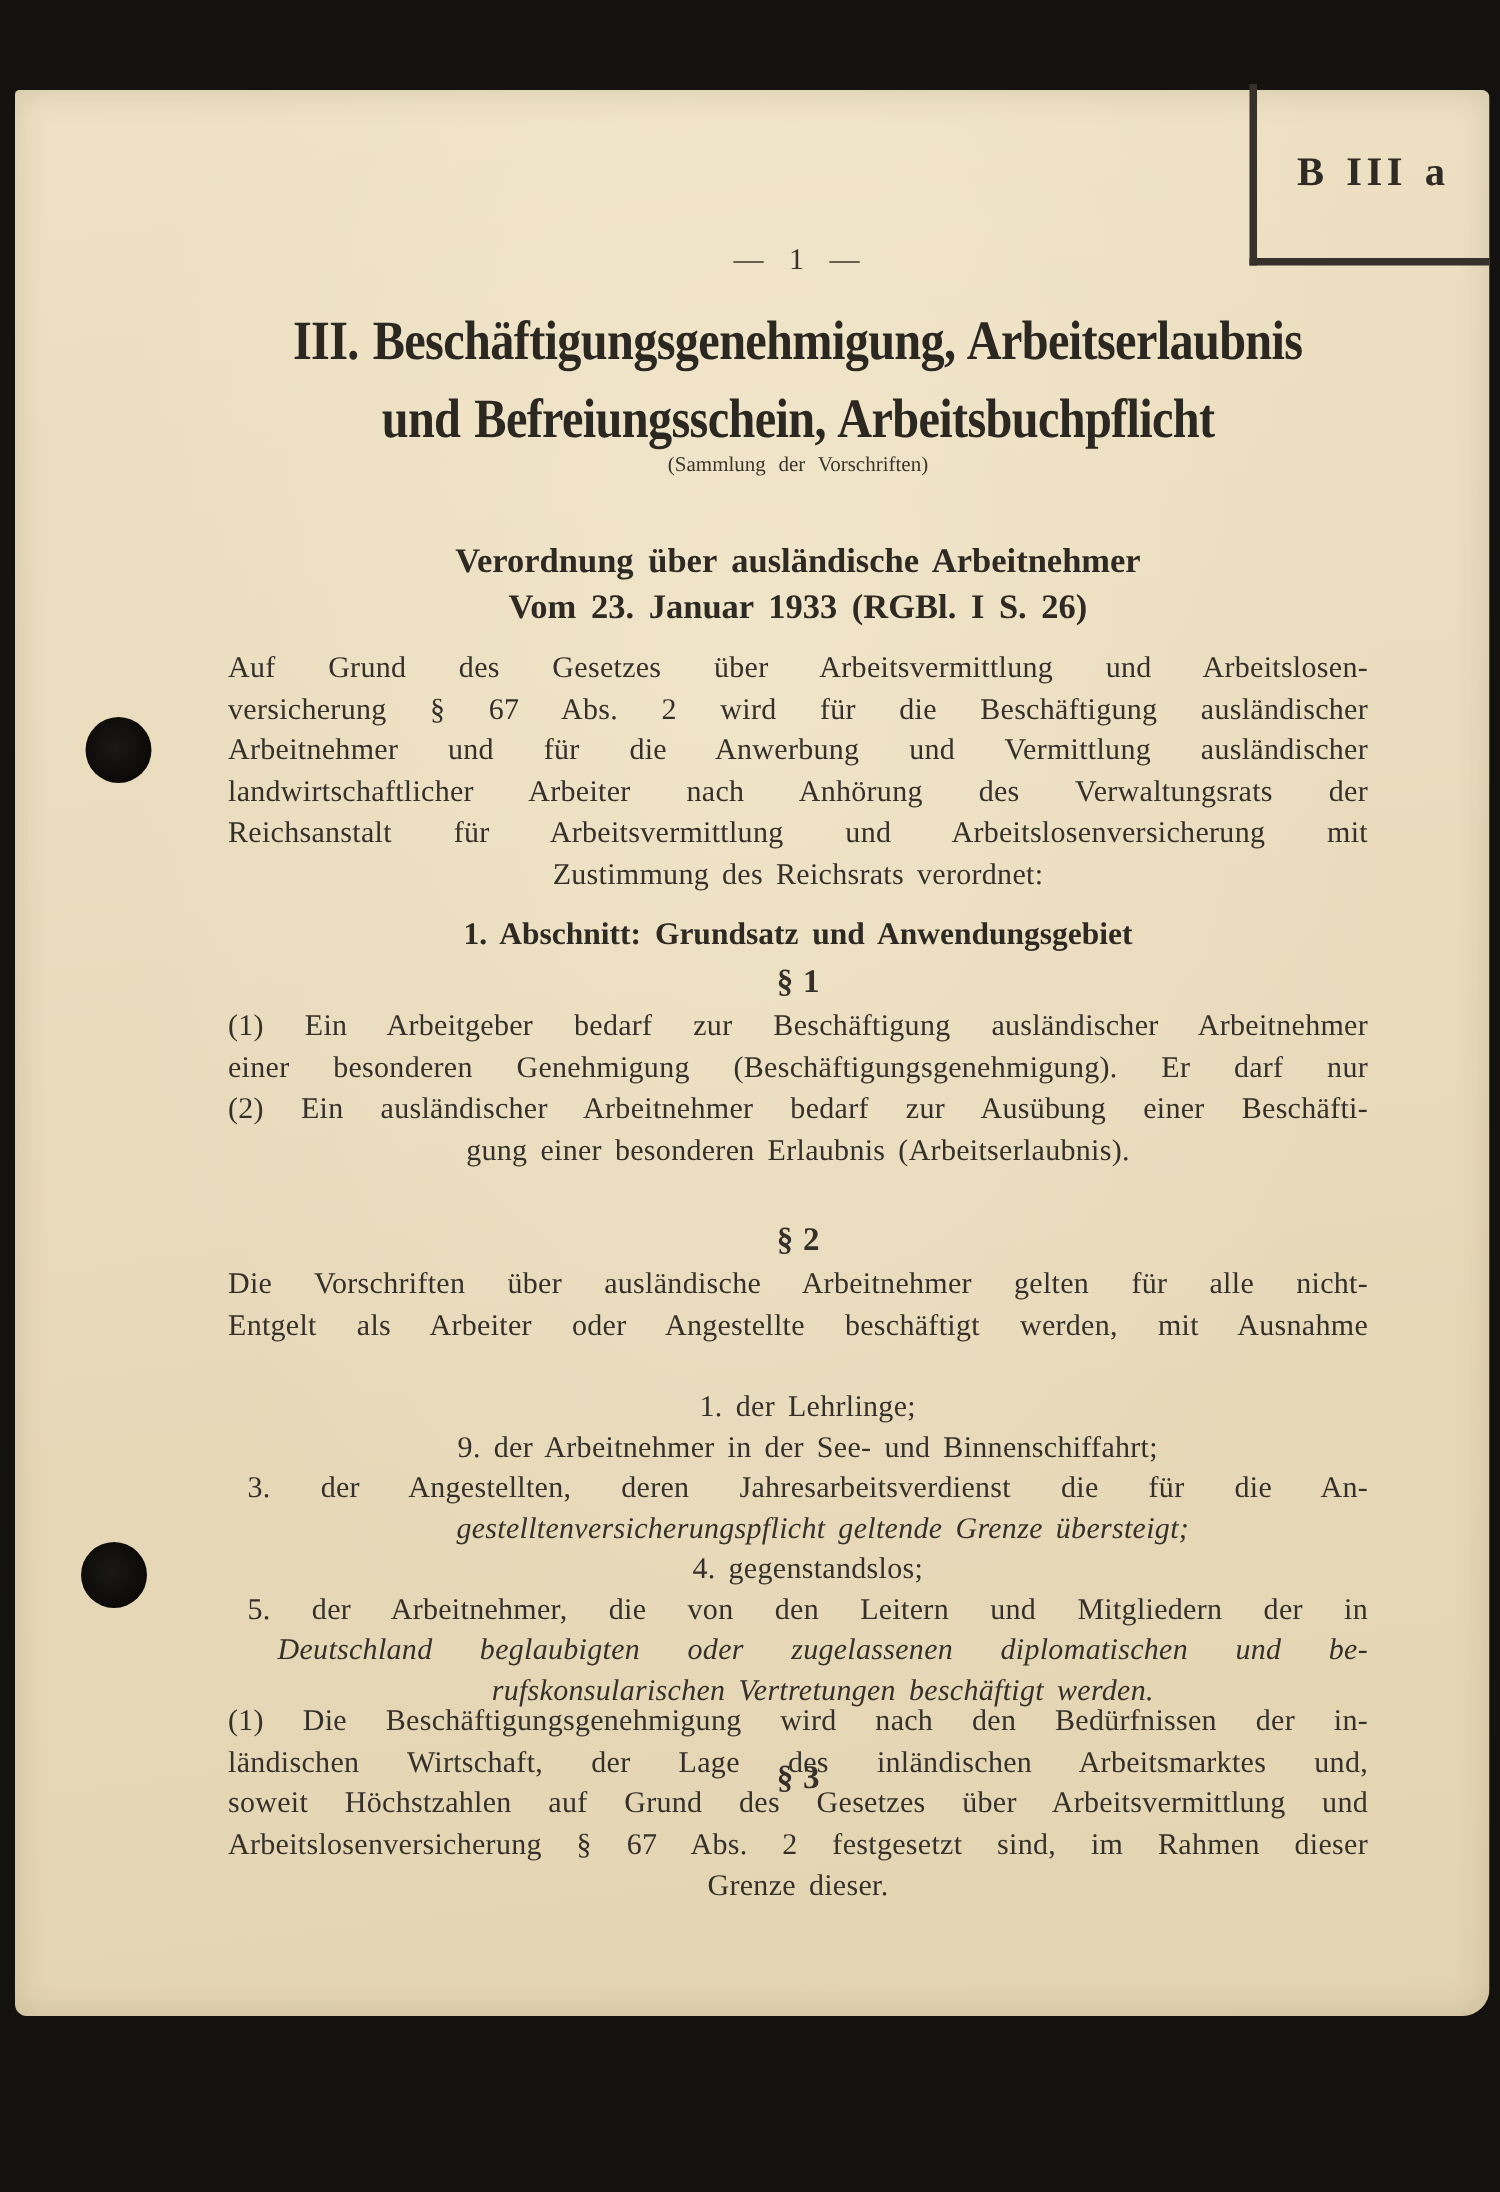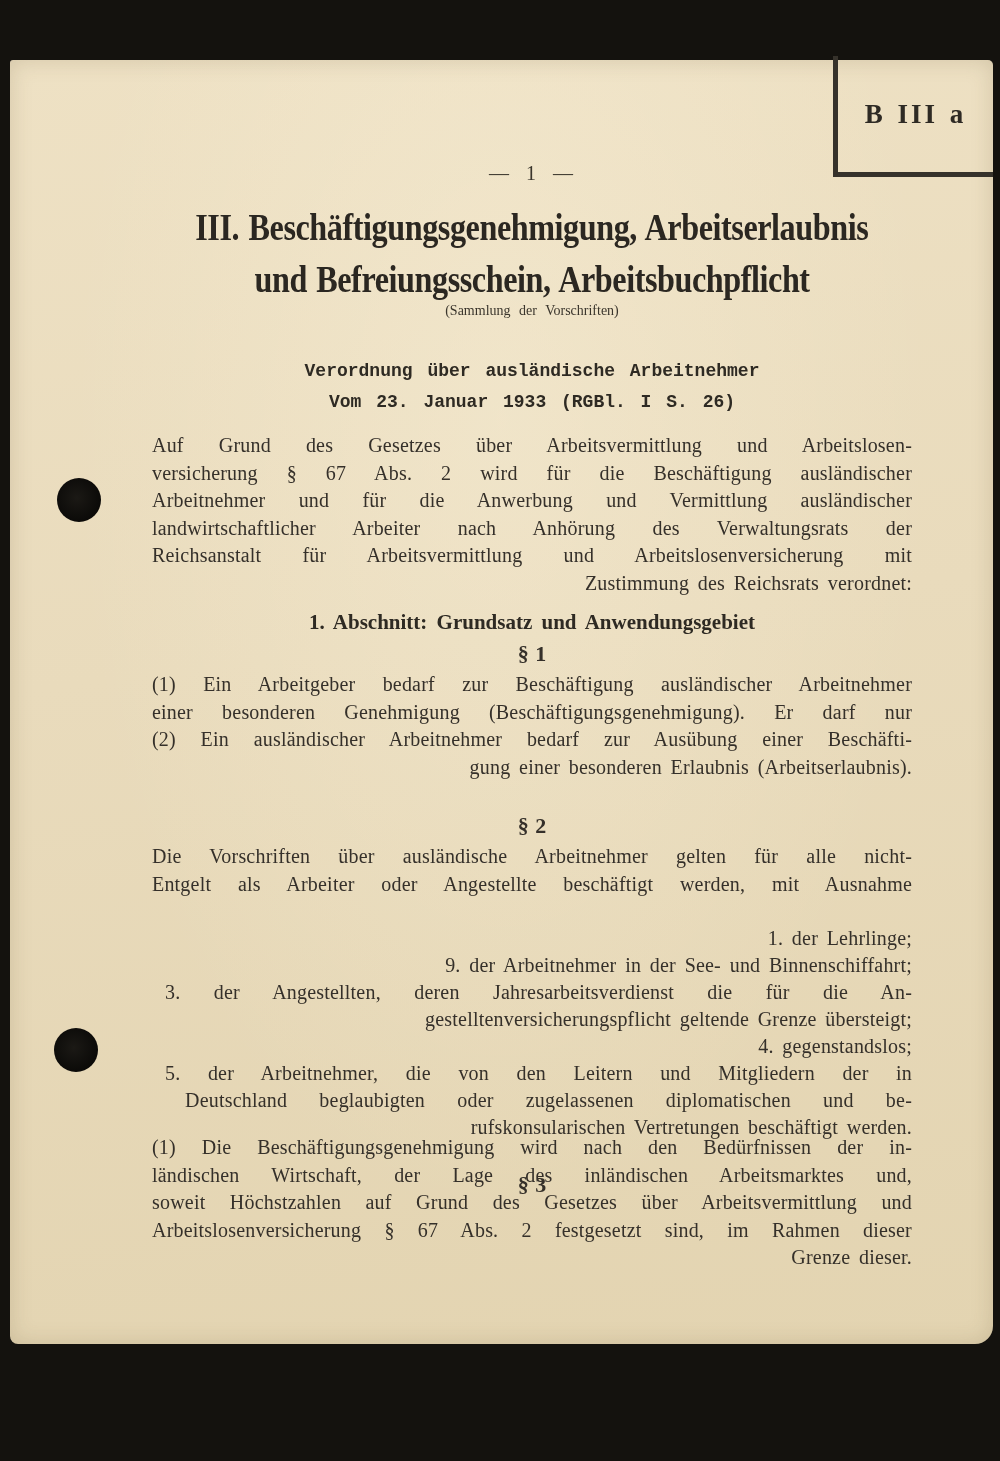--- a/index.html
+++ b/index.html
@@ -35,42 +35,42 @@
     content:"";position:absolute;left:-5px;top:-3px;right:-7px;bottom:-10px;
     border-radius:50%;z-index:-1;
     background:radial-gradient(circle at 55% 62%, rgba(168,162,150,0.85) 40%, rgba(168,162,150,0) 72%);
   }
   .hole-1{left:47px;top:418px;}
   .hole-2{left:44px;top:968px;}
 
   
   .blk{position:absolute;left:142px;width:760px;color:#35302a;}
   .line{font-size:20px;line-height:27.5px;word-spacing:3.5px;
-    letter-spacing:0.2px;text-align:right;white-space:normal;}
+    letter-spacing:0.2px;text-align:center;white-space:normal;}
   .jl{text-align:justify;text-align-last:justify;}
   .center{text-align:center;}
   .pageno{top:102px;font-size:20px;letter-spacing:2px;word-spacing:8px;color:#3a352c;}
   .title-line{left:130px;width:784px;text-align:center;color:#2b2721;}
   .title-inner{
     display:inline-block;white-space:nowrap;font-weight:bold;font-size:37px;
     letter-spacing:-0.5px;word-spacing:2px;transform:scaleX(0.87);transform-origin:50% 50%;
   }
   .t1{top:146px;} .t2{top:198px;}
   .subtitle{top:243px;font-size:14px;word-spacing:5px;color:#3a352c;}
-  .reg-h{font-weight:bold;font-size:18px;word-spacing:4px;color:#2e2a23;font-family:Liberation Mono, monospace;}
+  .reg-h{font-weight:bold;font-size:23px;word-spacing:4px;color:#2e2a23;}
   .regh1{top:301px;} .regh2{top:332px;}
   .sec-head{font-weight:bold;font-size:21px;word-spacing:4px;color:#2e2a23;}
   .s1head{top:550px;} .s2head{top:1080px;}
   .pmark{font-size:22px;font-weight:600;word-spacing:1px;}
   .p1mark{top:581px;} .p2mark{top:753px;} .p3mark{top:1112px;}
   .preamble{top:372px;} .p1{top:611px;} .p2{top:783px;}
   .p2list{top:865px;} .p3{top:1074px;}
   .p2list .line{line-height:27px;}
   .li-num{padding-left:13px;}
-  .li-cont{padding-left:33px;}
+  .li-cont{padding-left:33px;font-style:italic;}
 </style>
 </head>
 <body>
 
 <div class="paper">
 
   <div class="corner-box">
     <span class="corner-label">B III a</span>
   </div>
 

